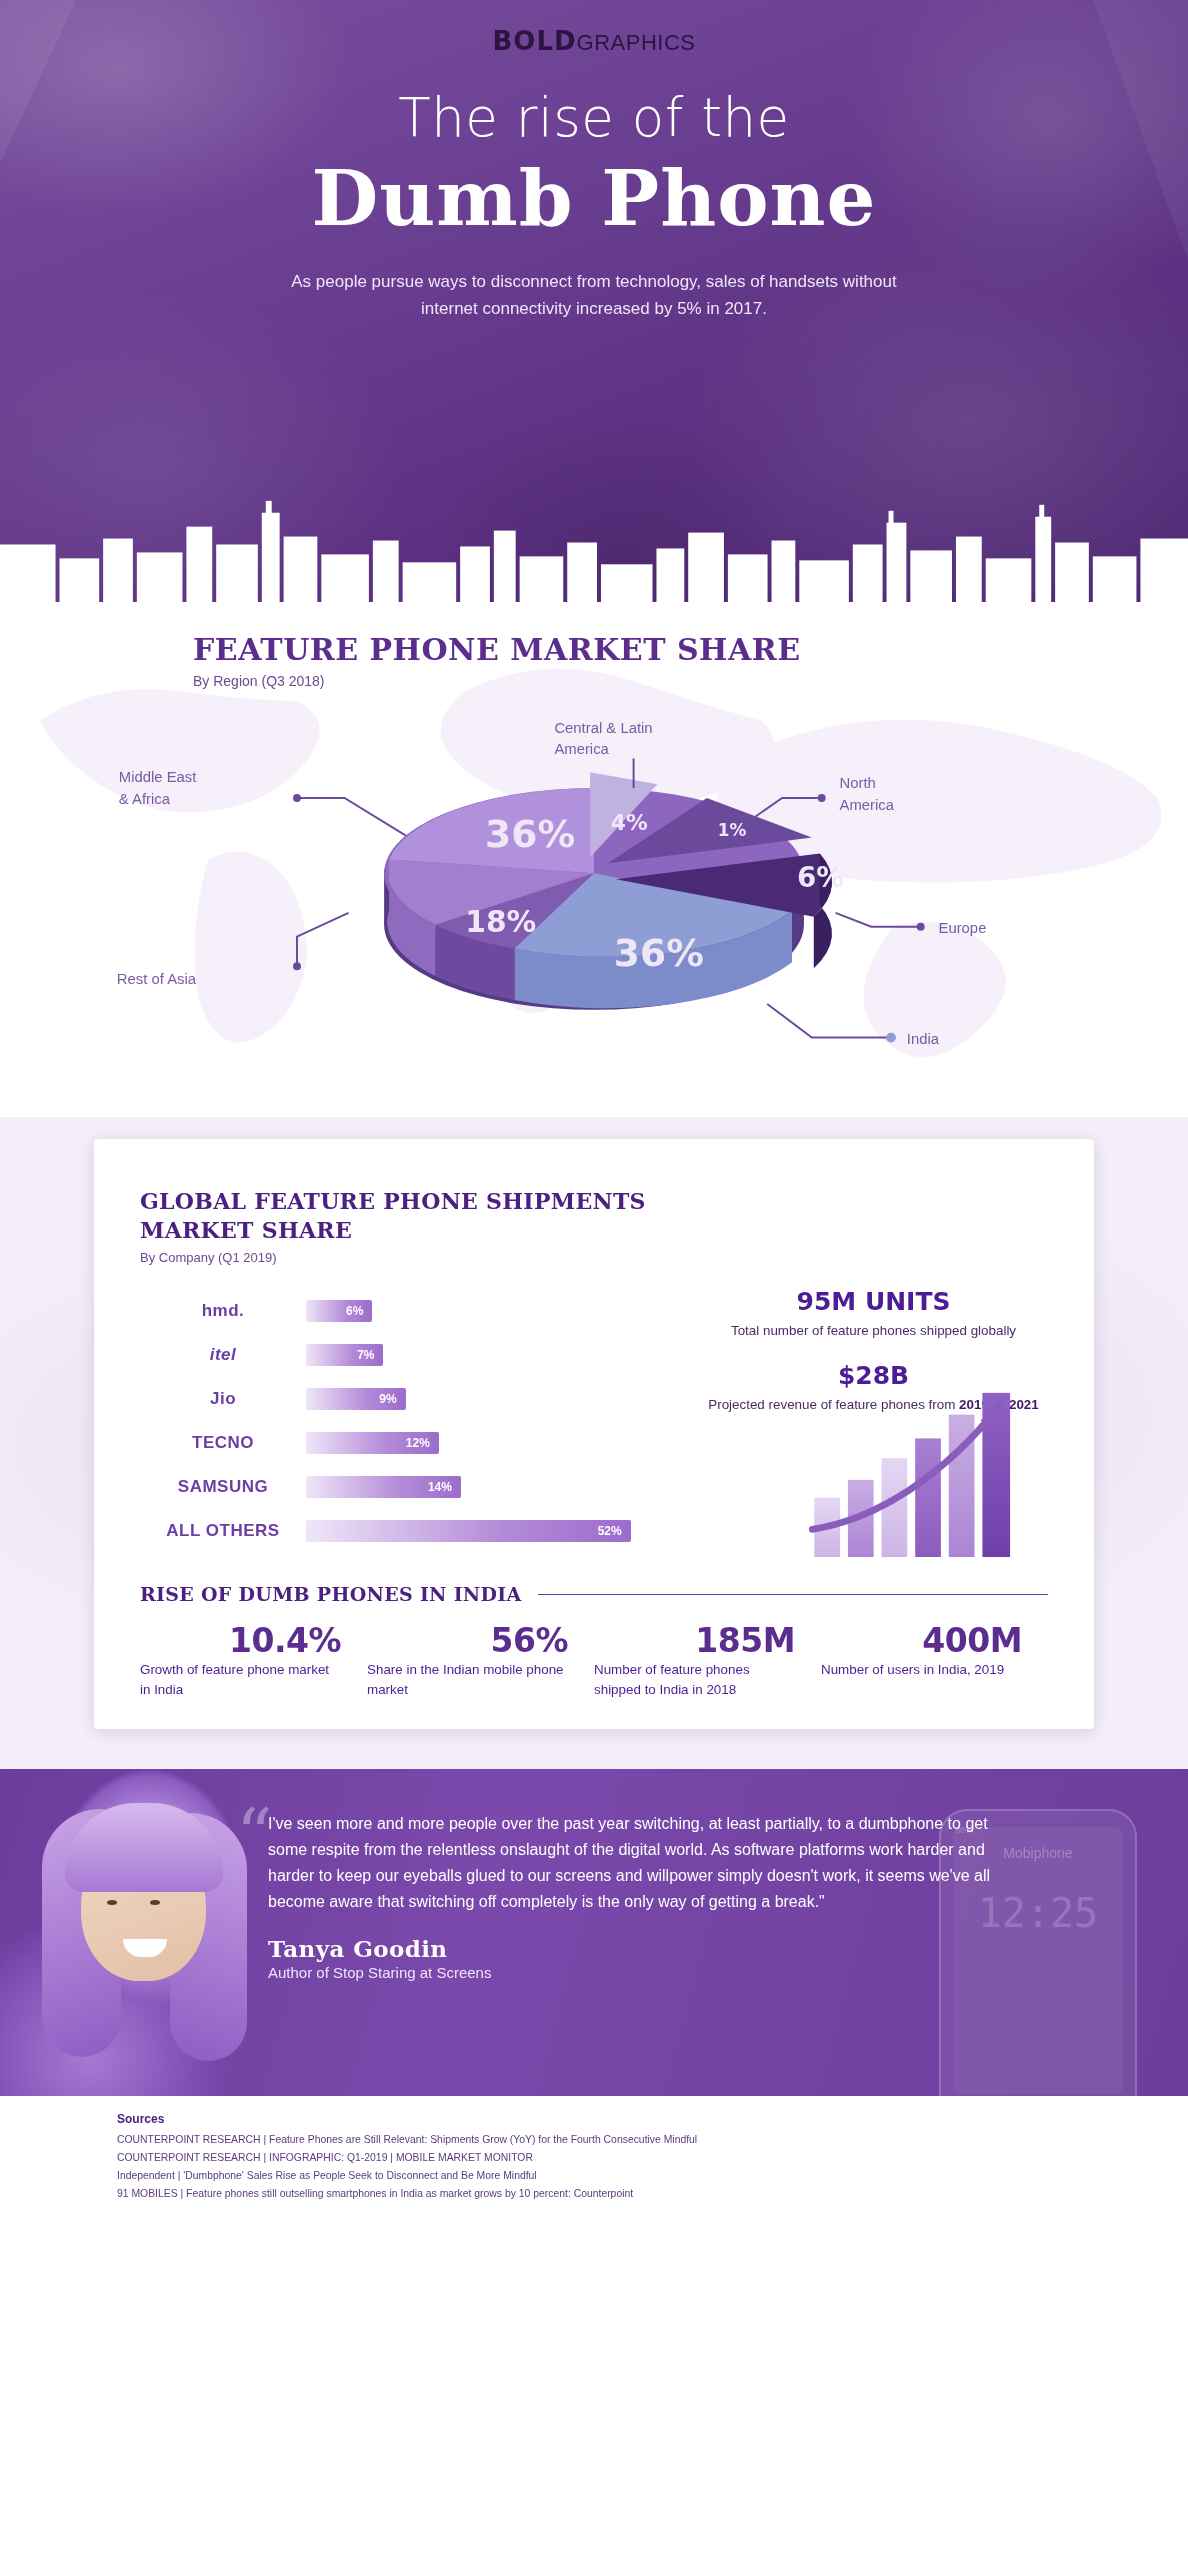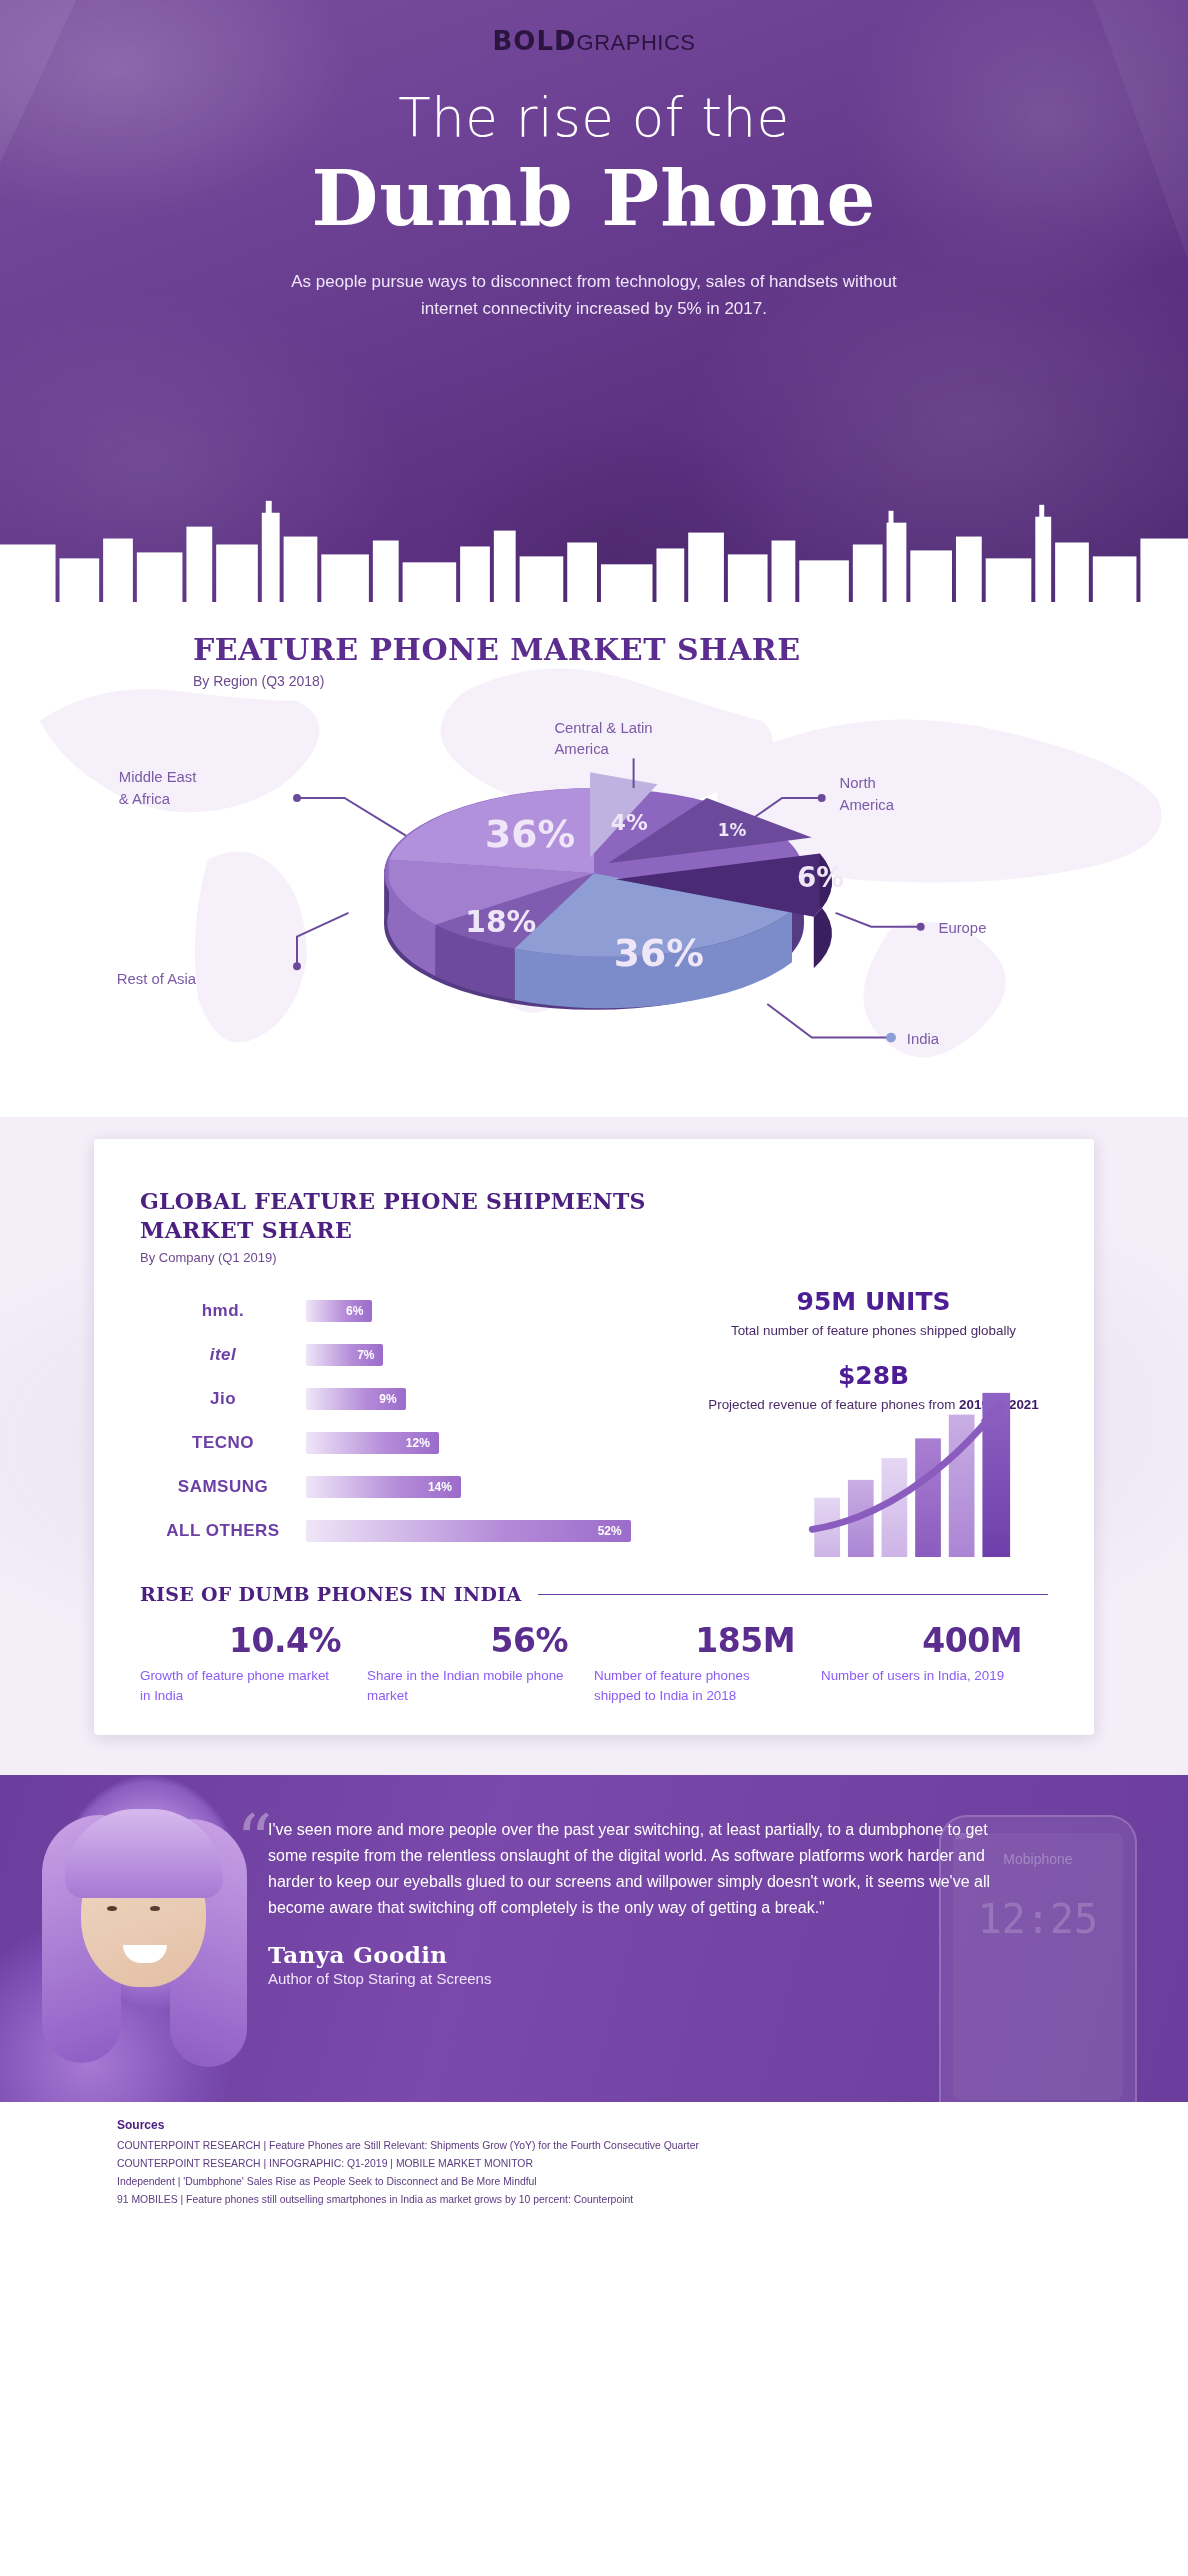--- a/index.html
+++ b/index.html
@@ -225,22 +225,21 @@
     font-family: "DejaVu Sans", sans-serif;
     font-weight: bold;
     font-size: 33px;
     color: #5b2d8e;
     letter-spacing: -0.5px;
     text-align: right;
   }
   .india-stat .txt {
     font-size: 13.4px;
     line-height: 1.45;
-    color: #8b5cf6;
-    margin-top: 6px;
+    color: #4c1d95;
   }
 
   
   .quote-section {
     position: relative;
     height: 327px;
     background: linear-gradient(105deg, #6b3d9c 0%, #7a49ab 40%, #6b3d9c 100%);
     overflow: hidden;
   }
   .quote-photo {
@@ -660,20 +659,20 @@
     <div class="quote-body">
       <div class="qmark">“</div>
       <div class="quote-text">I've seen more and more people over the past year switching, at least partially, to a dumbphone to get some respite from the relentless onslaught of the digital world. As software platforms work harder and harder to keep our eyeballs glued to our screens and willpower simply doesn't work, it seems we've all become aware that switching off completely is the only way of getting a break."</div>
       <div class="quote-name">Tanya Goodin</div>
       <div class="quote-role">Author of Stop Staring at Screens</div>
     </div>
   </section>
 
   <section class="sources">
     <h5>Sources</h5>
-    <div class="src">COUNTERPOINT RESEARCH | Feature Phones are Still Relevant: Shipments Grow (YoY) for the Fourth Consecutive Quarter</div>
+    <div class="src">COUNTERPOINT RESEARCH | Feature Phones are Still Relevant: Shipments Grow (YoY) for the Fourth Consecutive Mindful</div>
     <div class="src">COUNTERPOINT RESEARCH | INFOGRAPHIC: Q1-2019 | MOBILE MARKET MONITOR</div>
     <div class="src">Independent | 'Dumbphone' Sales Rise as People Seek to Disconnect and Be More Mindful</div>
     <div class="src">91 MOBILES | Feature phones still outselling smartphones in India as market grows by 10 percent: Counterpoint</div>
   </section>
 
 </div>
 
 
 </body></html>

